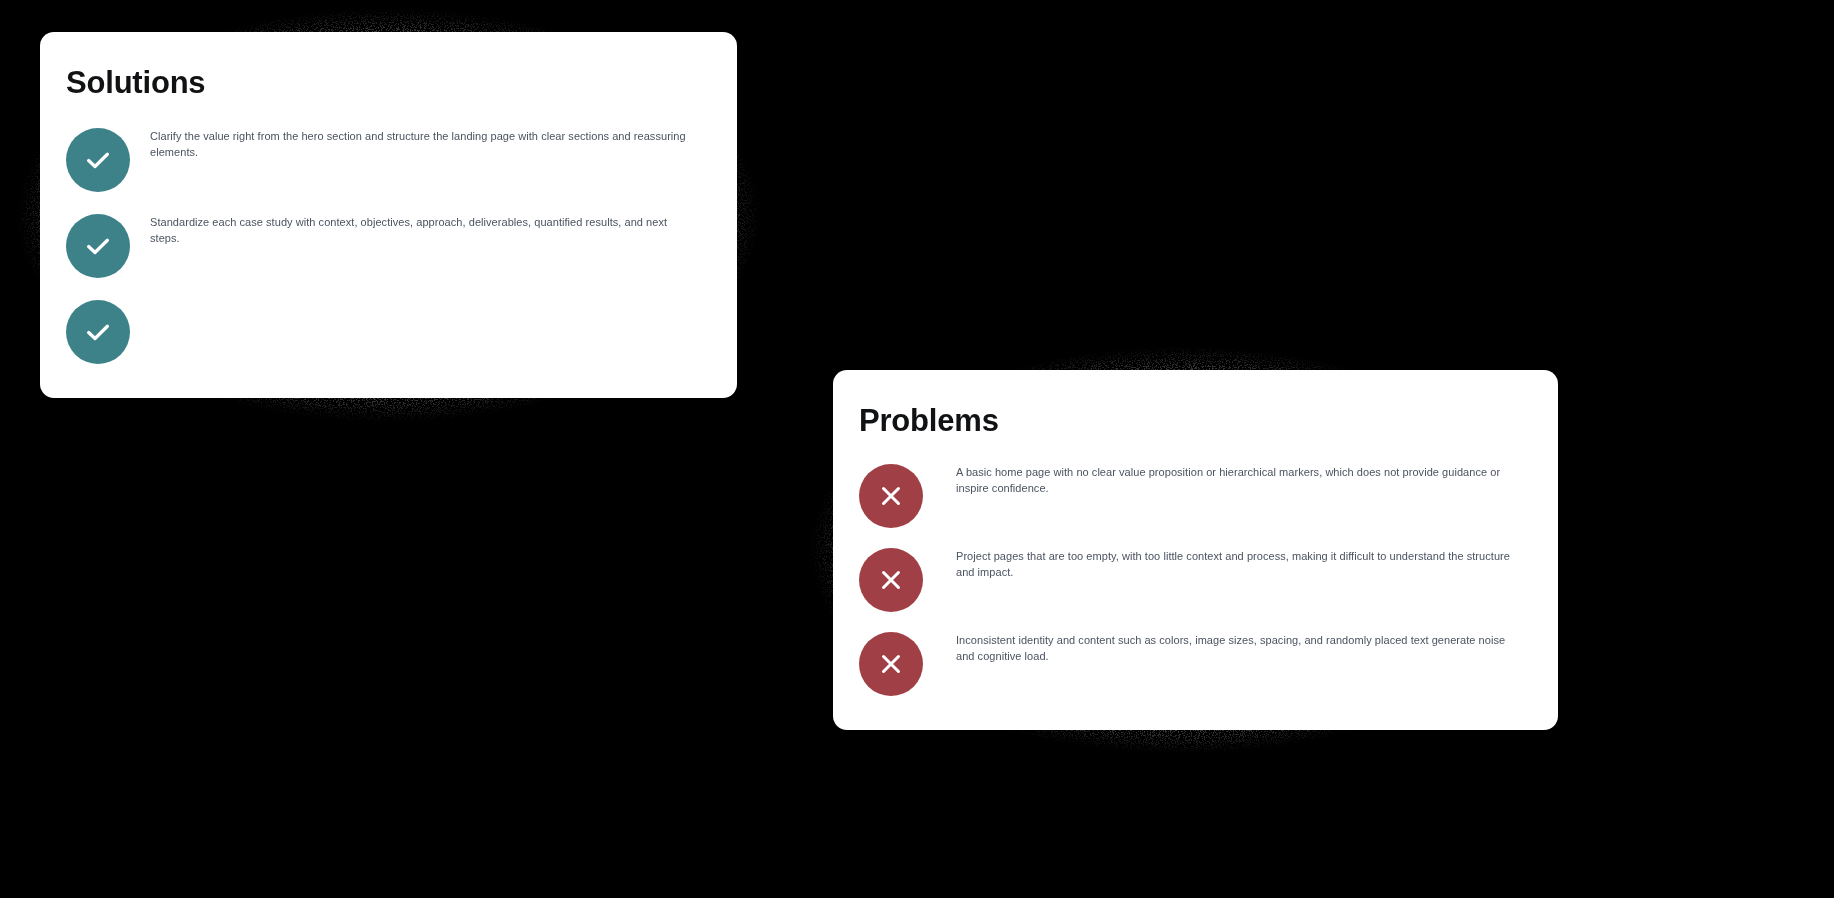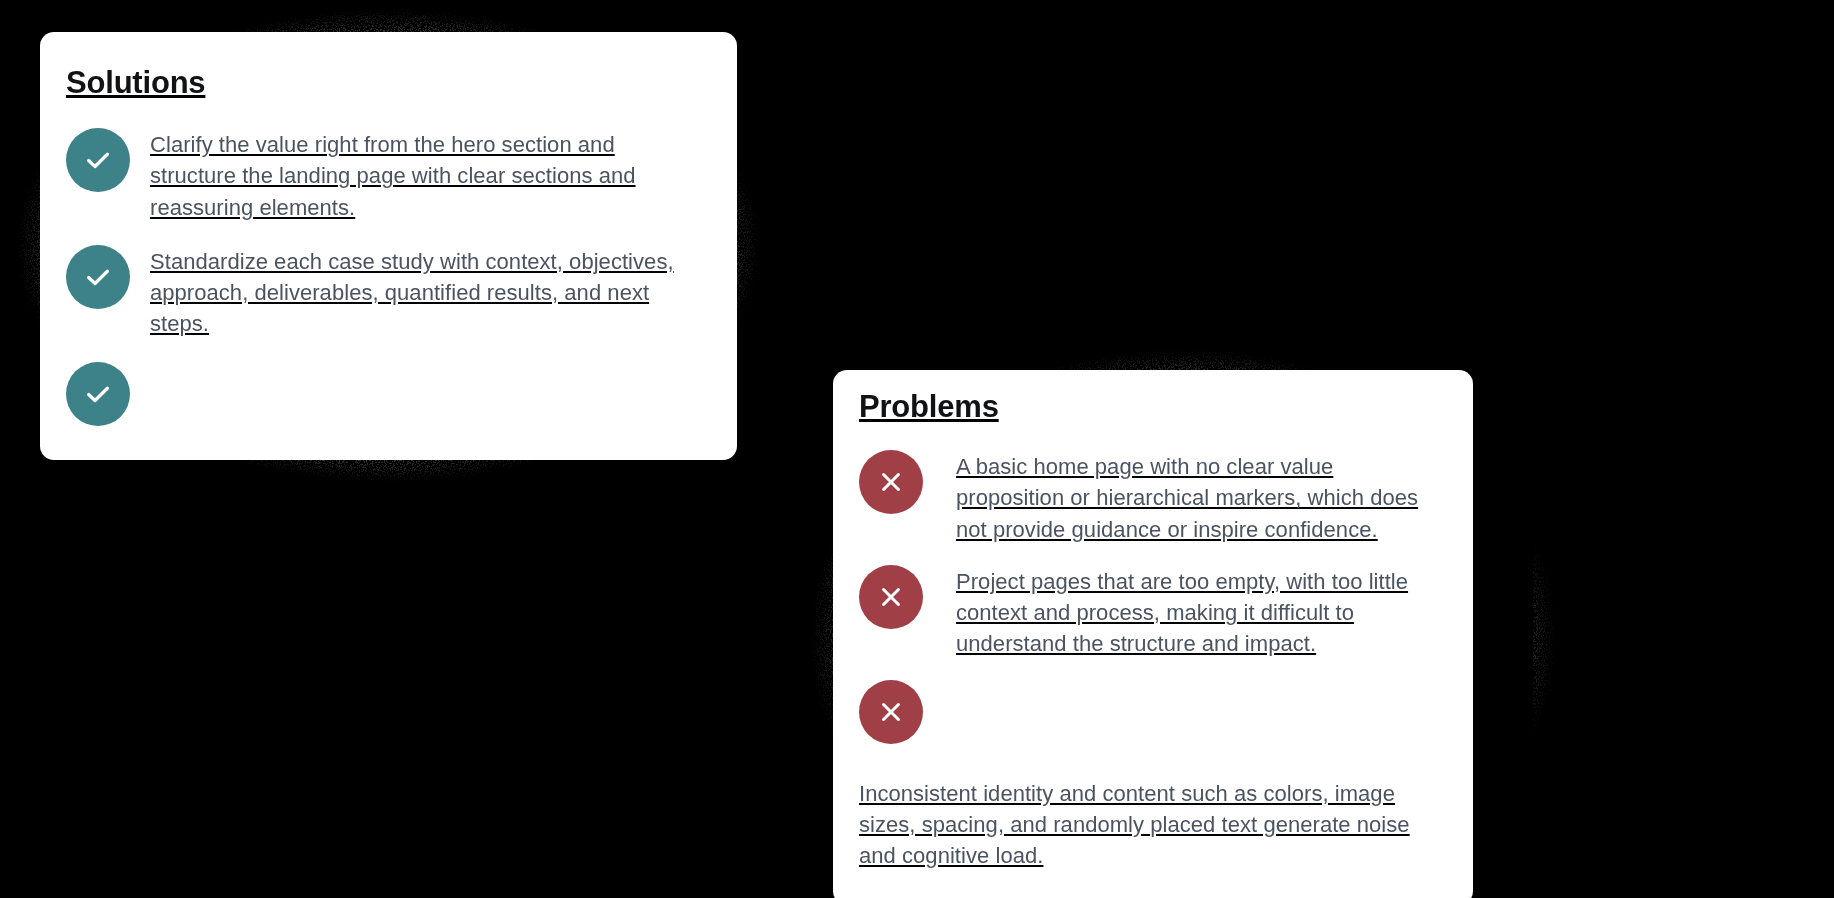--- a/index.html
+++ b/index.html
@@ -42,21 +42,20 @@
     width: 100%;
     height: 100%;
   }
 
   .card {
     position: relative;
     z-index: 2;
     background: #ffffff;
     border-radius: 14px;
     box-sizing: border-box;
-    text-decoration: underline;
   }
 
   .card-title {
     font-size: 31px;
     font-weight: 700;
     color: #111214;
     letter-spacing: -0.2px;
     margin: 0;
     line-height: 1.1;
   }
@@ -77,21 +76,21 @@
     flex: 0 0 auto;
     border-radius: 50%;
     display: flex;
     align-items: center;
     justify-content: center;
   }
   .badge svg { display: block; }
 
   .item-text {
     color: #4b5361;
-    font-size: 22px;
+    font-size: 11px;
     line-height: 1.42;
     letter-spacing: 0.05px;
     padding-top: 1px;
   }
 
   
   #solutions-wrap {
     left: 40px;
     top: 32px;
     width: 697px;
@@ -112,27 +111,27 @@
   }
   #solutions-card .item-text { max-width: 560px; }
 
   
   #problems-wrap {
     left: 833px;
     top: 370px;
     width: 700px;
   }
   #problems-card {
-    width: 640px;
-    padding: 20px 30px 34px 26px;
+    width: 725px;
+    padding: 34px 30px 34px 26px;
     min-height: 354px;
   }
   #problems-card .item-list { margin-top: 26px; }
   #problems-card .item { margin-bottom: 20px; gap: 33px; }
-  #problems-card .item:last-child { margin-bottom: 0; flex-direction: column; }
+  #problems-card .item:last-child { margin-bottom: 0; }
   #problems-card .badge {
     width: 64px;
     height: 64px;
     background: #a03f45;
   }
   #problems-card .item-text { max-width: 565px; }
 </style>
 </head>
 <body>
 

